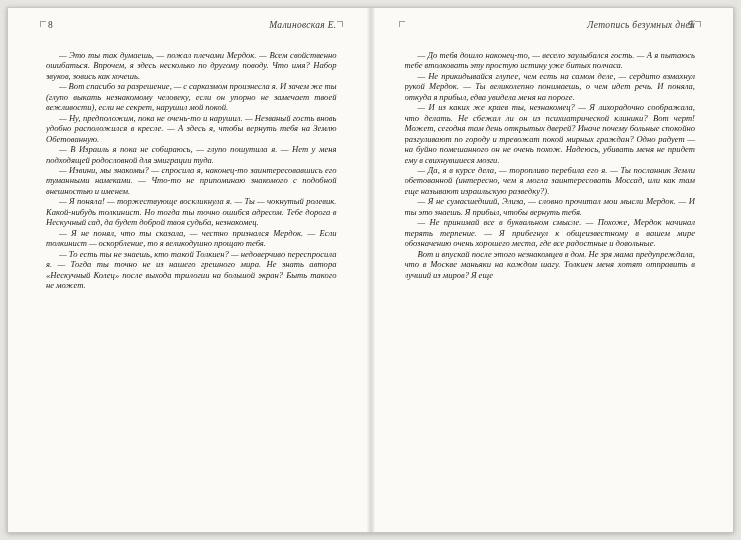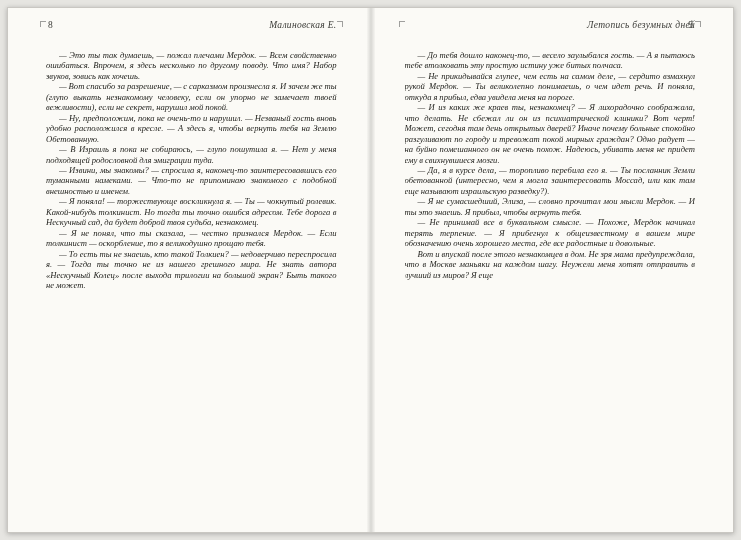--- a/index.html
+++ b/index.html
@@ -123,18 +123,18 @@
         <span class="page-number">9</span>
         <span class="corner end-right"></span>
       </header>
       <div class="page-text">
           <p>— До тебя дошло наконец-то, — весело заулыбался гость. — А я пытаюсь тебе втолковать эту простую истину уже битых полчаса.</p>
           <p>— Не прикидывайся глупее, чем есть на самом деле, — сердито взмахнул рукой Мердок. — Ты великолепно понимаешь, о чем идет речь. И поняла, откуда я прибыл, едва увидела меня на пороге.</p>
           <p>— И из каких же краев ты, незнакомец? — Я лихорадочно соображала, что делать. Не сбежал ли он из психиатрической клиники? Вот черт! Может, сегодня там день открытых дверей? Иначе почему больные спокойно разгуливают по городу и тревожат покой мирных граждан? Одно радует — на буйно помешанного он не очень похож. Надеюсь, убивать меня не придет ему в свихнувшиеся мозги.</p>
           <p>— Да, я в курсе дела, — торопливо перебила его я. — Ты посланник Земли обетованной (интересно, чем я могла заинтересовать Моссад, или как там еще называют израильскую разведку?).</p>
           <p>— Я не сумасшедший, Элиза, — словно прочитал мои мысли Мердок. — И ты это знаешь. Я прибыл, чтобы вернуть тебя.</p>
           <p>— Не принимай все в буквальном смысле. — Похоже, Мердок начинал терять терпение. — Я прибегнул к общеизвестному в вашем мире обозначению очень хорошего места, где все радостные и довольные.</p>
-          <p>Вот и впускай после этого незнакомцев в дом. Не зря мама предупреждала, что в Москве маньяки на каждом шагу. Неужели меня хотят отправить в лучший из миров? Я еще</p>
+          <p>Вот и впускай после этого незнакомцев в дом. Не зря мама предупреждала, что в Москве маньяки на каждом шагу. Толкиен меня хотят отправить в лучший из миров? Я еще</p>
         </div>
     </section>
 
   </div>
 </div>
 
 </body></html>

